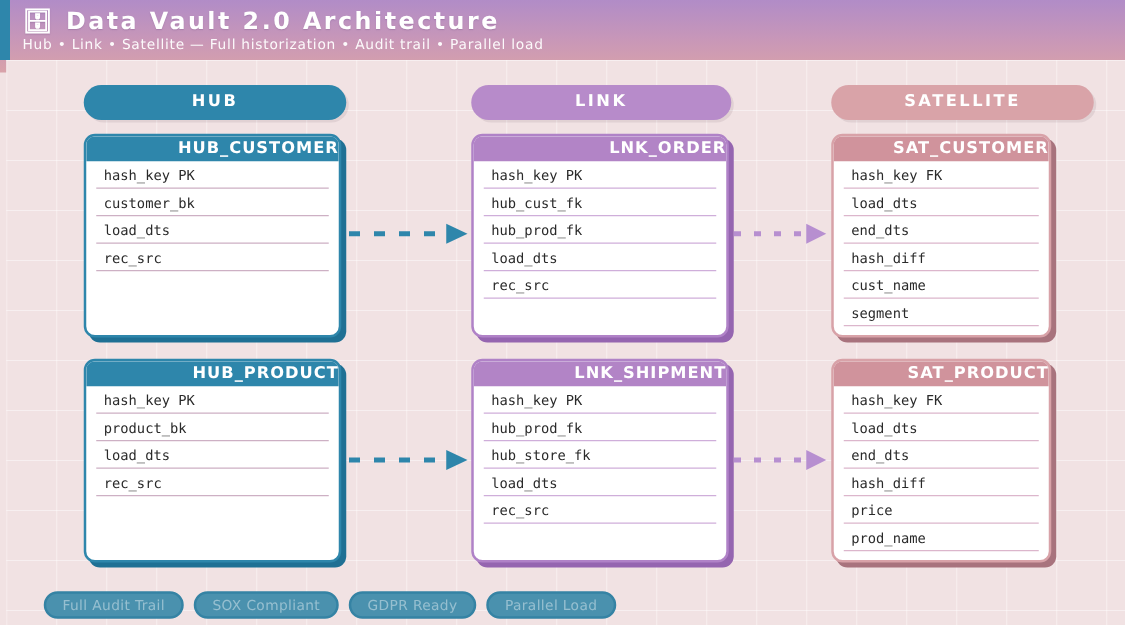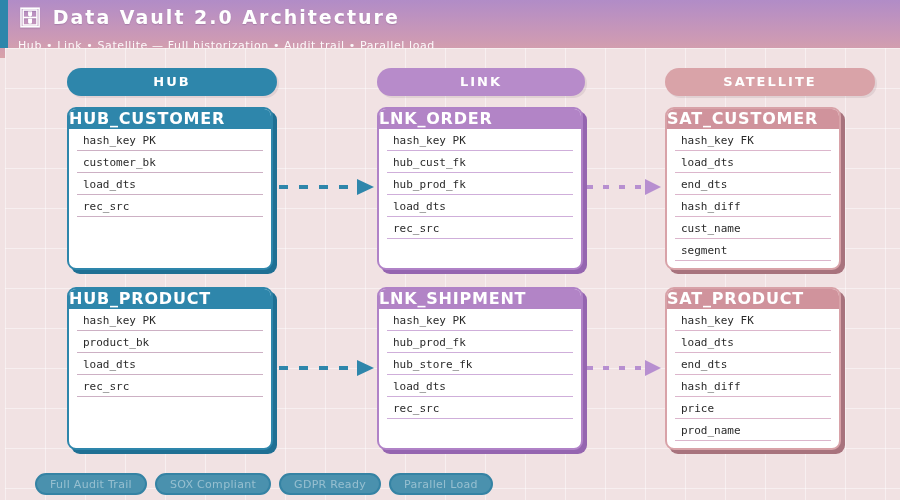--- a/index.html
+++ b/index.html
@@ -7,21 +7,21 @@
   body { font-family:"DejaVu Sans","Liberation Sans",sans-serif; position:relative;
          background:#f1e2e3; }
 
   
   .header { position:absolute; left:0; top:0; width:900px; height:58px;
             background:linear-gradient(180deg,#b18cc7 0%,#c897b8 55%,#d9a2a9 100%);
             padding:6px 0 0 18px; }
   .header-stripe { position:absolute; left:0; top:0; width:8px; height:48px; background:#2e86ab; }
   .title { color:#ffffff; font-weight:bold; font-size:19px; letter-spacing:2px; line-height:22px;
            text-shadow:0 1px 1px rgba(90,60,110,.25); white-space:nowrap; }
-  .subtitle { color:rgba(255,255,255,.95); font-size:11px; letter-spacing:.6px; margin-top:11px; white-space:nowrap; }
+  .subtitle { color:rgba(255,255,255,.95); font-size:11px; letter-spacing:.6px; margin-top:1px; white-space:nowrap; }
 
   
   .canvas { position:absolute; left:5px; top:48px; width:900px; height:452px;
             background-color:#f1e2e3;
             background-image:
               linear-gradient(rgba(255,255,255,.45) 1px, transparent 1px),
               linear-gradient(90deg, rgba(255,255,255,.45) 1px, transparent 1px);
             background-size:40px 40px; }
 
   
@@ -31,22 +31,22 @@
   .pill.hub  { left:62px;  top:20px; width:210px; background:#2e86ab; }
   .pill.link { left:372px; top:20px; width:208px; background:#b78bca; }
   .pill.sat  { left:660px; top:20px; width:210px; background:#d9a3a8; }
 
   
   .table { position:absolute; width:206px; height:163px; background:#ffffff;
            border-radius:9px; overflow:hidden; }
   .table.hub  { border:2px solid #2e86ab; box-shadow:4px 4px 0 #1f7094; }
   .table.link { border:2px solid #b082c7; box-shadow:4px 4px 0 #9565b0; }
   .table.sat  { border:2px solid #d8a2a8; box-shadow:4px 4px 0 #a8737d; width:176px; }
-  .thead { height:20px; line-height:20px; text-align:left; color:#fff; font-weight:bold;
-           font-size:16px; letter-spacing:.8px; }
+  .thead { height:20px; line-height:20px; text-align:right; color:#fff; font-weight:bold;
+           font-size:13px; letter-spacing:.8px; }
   .table.hub  .thead { background:#2e86ab; }
   .table.link .thead { background:#b284c6; }
   .table.sat  .thead { background:#d0939c; }
   .trow { height:22px; line-height:24px; margin:0 8px; padding-left:6px;
           font-family:"DejaVu Sans Mono","Liberation Mono",monospace; font-size:11px; color:#2a2a2a; }
   .table.hub  .trow { border-bottom:1px solid #cdb0c4; }
   .table.link .trow { border-bottom:1px solid #cfaeda; }
   .table.sat  .trow { border-bottom:1px solid #dcb6cc; }
 
   

